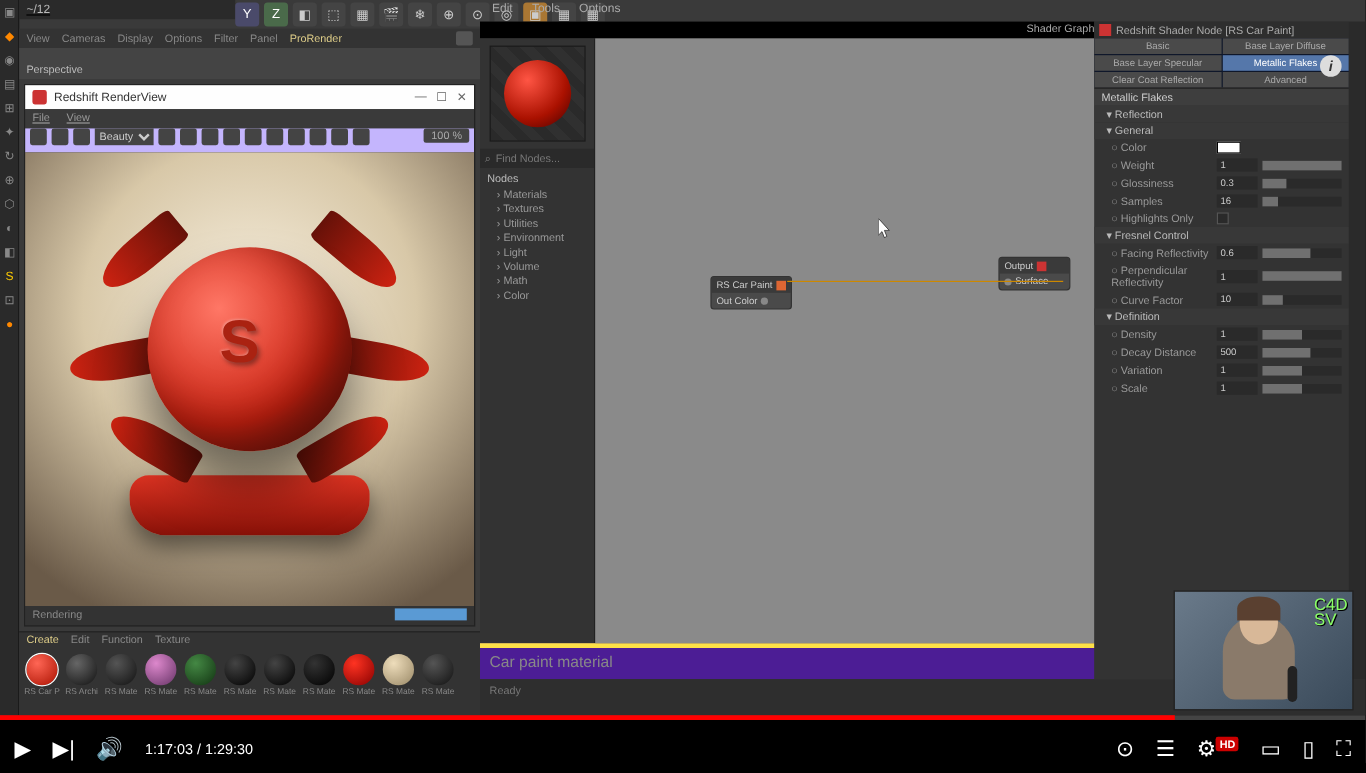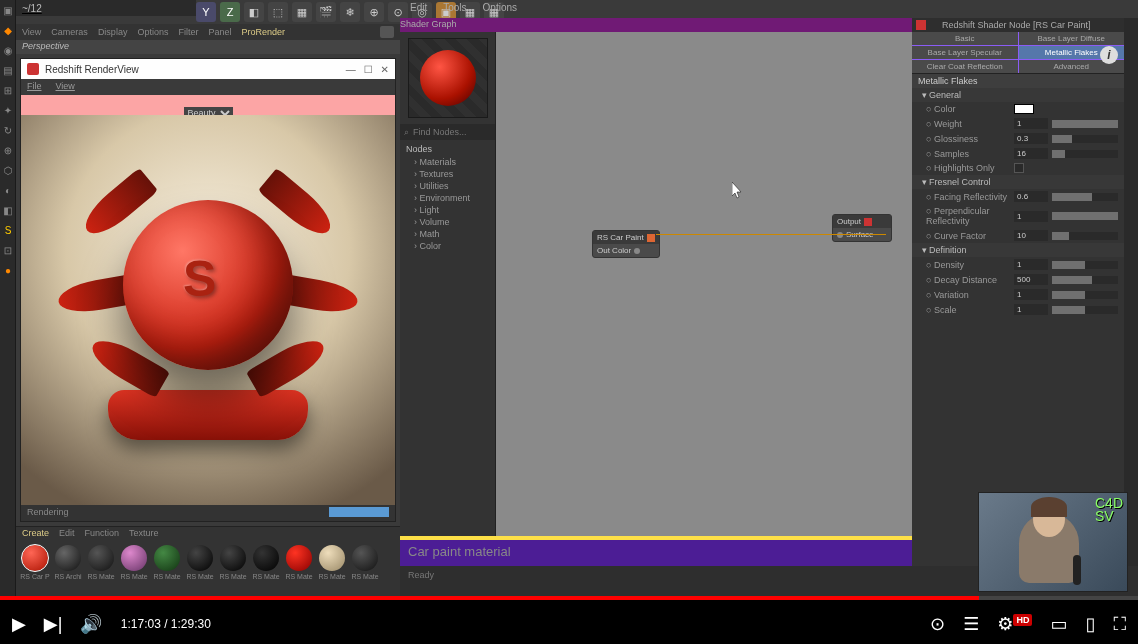--- a/index.html
+++ b/index.html
@@ -29,31 +29,31 @@
 .top-menu-bar span { cursor: pointer; }
 
 
 .left-col { position: absolute; top: 24px; left: 16px; width: 384px; bottom: 0; background: #3a3a3a; display: flex; flex-direction: column; }
 
 .viewport-tabs { height: 16px; background: #333; display: flex; align-items: center; gap: 10px; padding: 0 6px; font-size: 9px; color: #888; }
 .viewport-tabs span { cursor: pointer; }
 .viewport-tabs .active { color: #ddcc88; }
 .viewport-tabs .ico { width: 14px; height: 12px; background: #555; border-radius: 2px; margin-left: auto; }
 
-.perspective-label { height: 14px; background: #444; color: #bbb; font-size: 9px; padding: 1px 6px; font-style: italic; }
+.perspective-label { height: 14px; background: #444; color: #bbb; font-size: 9px; padding: 13px 6px; }
 
 
 .render-window { margin: 4px; background: #2e2e2e; border: 1px solid #222; display: flex; flex-direction: column; flex: 1; }
 .render-title { height: 20px; background: #fefefe; display: flex; align-items: center; padding: 0 6px; font-size: 10px; color: #333; }
 .render-title .winbtns { margin-left: auto; display: flex; gap: 8px; color: #666; }
 .render-title .winbtns span { cursor: pointer; }
 .render-title .rsicon { width: 12px; height: 12px; background: #cc3333; border-radius: 2px; margin-right: 6px; }
 
 .render-menus { height: 16px; background: #3a3a3a; color: #999; font-size: 9px; display: flex; gap: 14px; padding: 2px 6px; text-decoration: underline; }
-.render-controls { height: 20px; background: #fca5a5; display: flex; align-items: center; gap: 4px; padding: 0 4px; font-size: 9px; color: #aaa; flex-direction: column; }
+.render-controls { height: 20px; background: #c4b5fd; display: flex; align-items: flex-start; gap: 4px; padding: 0 4px; font-size: 9px; color: #aaa; }
 .render-controls .btn { width: 14px; height: 14px; background: #444; border-radius: 2px; }
 .render-controls select { background: #444; border: none; color: #ccc; font-size: 9px; height: 14px; }
 .render-controls .pct { margin-left: auto; background: #444; padding: 1px 6px; border-radius: 2px; }
 
 .render-viewport { flex: 1; background: radial-gradient(circle at 50% 35%, #f8f0e0 0%, #d8c8a8 45%, #6a5a48 90%); position: relative; overflow: hidden; display: flex; align-items: center; justify-content: center; }
 .render-obj { width: 280px; height: 260px; position: relative; }
 .render-obj .body { position: absolute; width: 170px; height: 170px; background: radial-gradient(circle at 35% 30%, #ff7766, #cc2211 60%, #661108); border-radius: 50%; left: 55px; top: 20px; box-shadow: inset -20px -20px 40px rgba(0,0,0,0.4), 0 30px 40px rgba(0,0,0,0.5); }
 .render-obj .spike { position: absolute; width: 80px; height: 30px; background: linear-gradient(90deg, #cc2211, #661108); border-radius: 50% 10% 10% 50%; }
 .render-obj .s1 { top: 10px; left: 10px; transform: rotate(-40deg); }
 .render-obj .s2 { top: 10px; right: 10px; transform: rotate(40deg) scaleX(-1); }
@@ -71,21 +71,21 @@
 .mat-manager { height: 70px; background: #333; border-top: 1px solid #222; display: flex; flex-direction: column; }
 .mat-tabs { height: 14px; display: flex; gap: 10px; padding: 1px 6px; font-size: 9px; color: #888; }
 .mat-tabs .active { color: #ddcc88; }
 .mat-swatches { flex: 1; display: flex; gap: 3px; padding: 4px; overflow: hidden; }
 .mat-swatch { width: 30px; display: flex; flex-direction: column; align-items: center; cursor: pointer; }
 .mat-ball { width: 26px; height: 26px; border-radius: 50%; }
 .mat-label { font-size: 7px; color: #888; margin-top: 2px; white-space: nowrap; overflow: hidden; width: 30px; text-align: center; }
 
 
 .mid-col { position: absolute; top: 18px; left: 400px; right: 226px; bottom: 30px; background: #3a3a3a; display: flex; flex-direction: column; }
-.shader-title { height: 14px; background: #701a75; color: #aaa; font-size: 9px; text-align: left; padding-top: 1px; }
+.shader-title { height: 14px; background: #000000; color: #aaa; font-size: 9px; text-align: right; padding-top: 1px; }
 
 .shader-body { flex: 1; display: flex; }
 .shader-left { width: 96px; background: #333; border-right: 1px solid #222; display: flex; flex-direction: column; }
 .preview-ball { width: 80px; height: 80px; margin: 6px auto; background: repeating-linear-gradient(45deg, #2a2a2a 0 8px, #303030 8px 16px); border: 1px solid #1a1a1a; display: flex; align-items: center; justify-content: center; }
 .preview-ball .ball { width: 56px; height: 56px; border-radius: 50%; background: radial-gradient(circle at 35% 30%, #ff5544, #aa1100 60%, #440000); }
 .find-nodes { height: 16px; background: #2a2a2a; color: #777; font-size: 9px; padding: 2px 4px; display: flex; align-items: center; gap: 4px; }
 .node-tree { flex: 1; padding: 4px 6px; font-size: 9px; color: #999; }
 .node-tree .hdr { color: #bbb; margin-bottom: 2px; }
 .node-tree .item { padding: 1px 0 1px 8px; cursor: pointer; }
 
@@ -94,25 +94,25 @@
 .node .node-title { background: #3a3a3a; padding: 2px 4px; display: flex; align-items: center; gap: 3px; }
 .node .node-title .sq { width: 8px; height: 8px; }
 .node .node-row { padding: 2px 4px; display: flex; align-items: center; gap: 3px; }
 .node .port { width: 6px; height: 6px; border-radius: 50%; background: #888; }
 .wire { position: absolute; height: 1px; background: #cc8800; }
 
 .shader-bottom { height: 30px; background: #4c1d95; border-top: 4px solid #fde047; font-size: 13px; color: #888; padding: 4px 8px; }
 
 
 .right-col { position: absolute; top: 18px; right: 14px; width: 212px; bottom: 30px; background: #333; display: flex; flex-direction: column; font-size: 9px; color: #aaa; }
-.right-title { height: 14px; background: #2e2e2e; padding: 1px 4px; display: flex; align-items: center; gap: 16px; }
+.right-title { height: 14px; background: #2e2e2e; padding: 1px 4px; display: flex; align-items: center; gap: 4px; }
 .right-title .icon { width: 10px; height: 10px; background: #cc3333; }
 .info-icon { position: absolute; right: 6px; top: 28px; width: 18px; height: 18px; border-radius: 50%; background: #ddd; color: #333; display: flex; align-items: center; justify-content: center; font-size: 12px; font-weight: bold; font-style: italic; }
 
-.tab-grid { display: grid; grid-template-columns: 1fr 1fr; gap: 1px; background: #8b5cf6; }
+.tab-grid { display: grid; grid-template-columns: 1fr 1fr; gap: 1px; background: #0f172a; }
 .tab-grid .tab { background: #4a4a4a; padding: 2px 4px; text-align: center; cursor: pointer; font-size: 8px; }
 .tab-grid .tab.active { background: #5577aa; color: #fff; }
 
 .section-hdr { background: #3e3e3e; padding: 2px 6px; color: #ccc; border-top: 1px solid #222; }
 .section-sub { background: #383838; padding: 2px 10px; color: #bbb; }
 .prop-row { display: flex; align-items: center; padding: 2px 6px 2px 14px; gap: 4px; }
 .prop-row .lbl { flex: 0 0 84px; color: #999; }
 .prop-row .val { width: 34px; background: #2a2a2a; color: #ccc; padding: 1px 3px; font-size: 8px; }
 .prop-row .slider { flex: 1; height: 8px; background: #2a2a2a; position: relative; }
 .prop-row .slider .fill { position: absolute; height: 100%; background: #707070; }
@@ -371,20 +371,21 @@
         <div class="tab">Basic</div>
         <div class="tab">Base Layer Diffuse</div>
         <div class="tab">Base Layer Specular</div>
         <div class="tab active">Metallic Flakes</div>
         <div class="tab">Clear Coat Reflection</div>
         <div class="tab">Advanced</div>
       </div>
     <div class="info-icon">i</div>
     <div class="section-hdr">Metallic Flakes</div>
     <div id="attr-groups">
+        <div class="section-sub">▾ Reflection</div>
         <div class="section-sub">▾ General</div>
         <div class="prop-row">
           <div class="lbl">○ Color</div>
           <div class="swatch" style="background: rgb(255, 255, 255);"></div>
         </div>
         <div class="prop-row">
           <div class="lbl">○ Weight</div>
           <div class="val">1</div>
           <div class="slider">
             <div class="fill" style="width: 100%;"></div>

